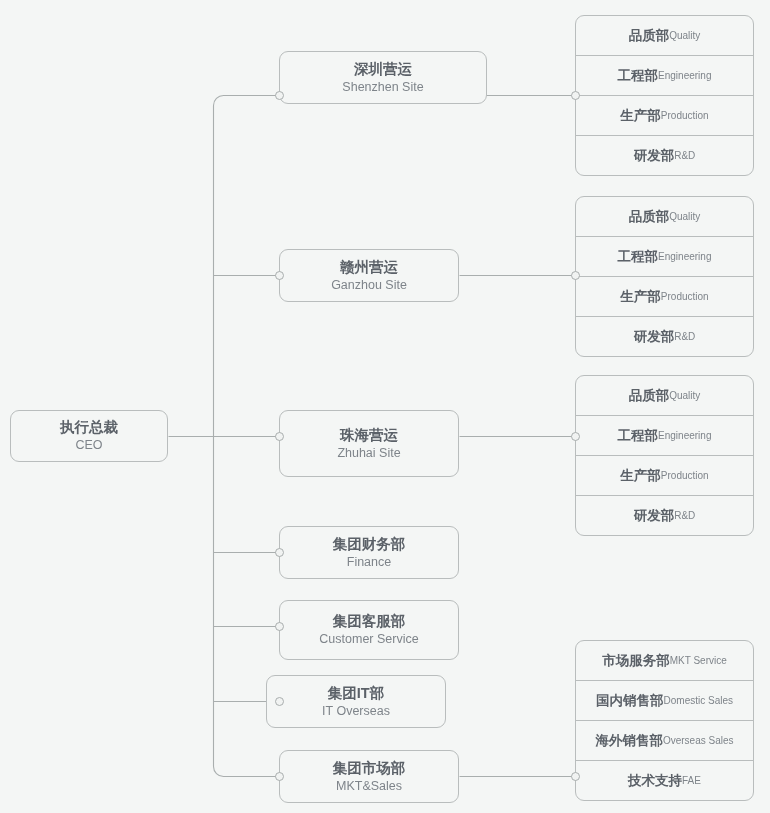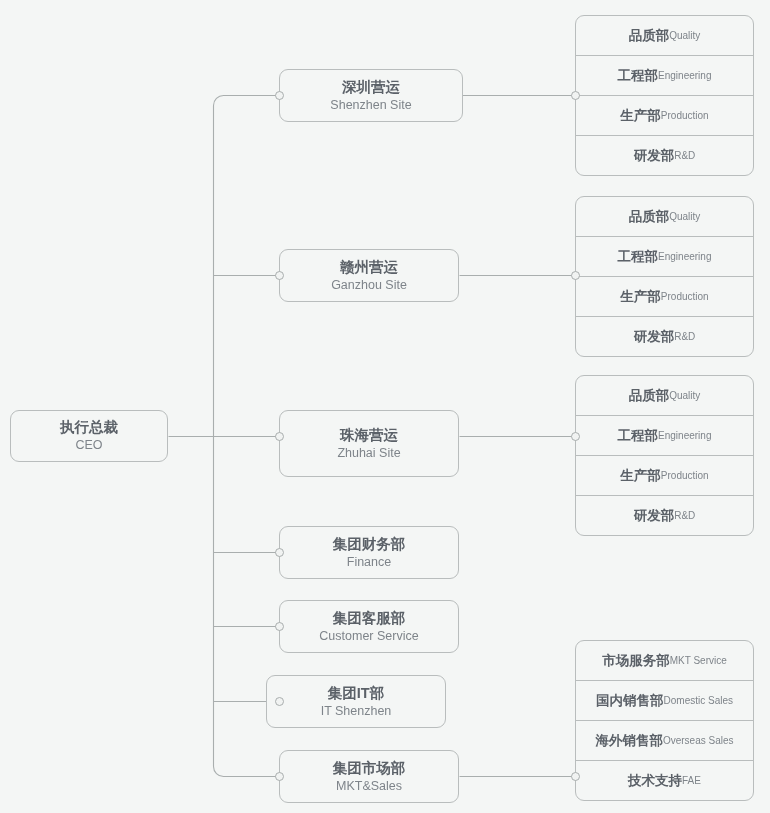--- a/index.html
+++ b/index.html
@@ -114,48 +114,48 @@
       <path d="M459.5 436.5 H575.5"></path>
       <path d="M459.5 776.5 H575.5"></path>
     </g>
   </svg>
 
   <div class="node" style="left:10px; top:410px; width:158px; height:52px;">
     <div class="cn">执行总裁</div>
     <div class="en">CEO</div>
   </div>
 
-  <div class="node" style="left:279px; top:69px; width:184px; height:53px;">
+  <div class="node" style="left:279px; top:51px; width:208px; height:53px;">
     <div class="cn">深圳营运</div>
     <div class="en">Shenzhen Site</div>
   </div>
 
   <div class="node" style="left:279px; top:249px; width:180px; height:53px;">
     <div class="cn">赣州营运</div>
     <div class="en">Ganzhou Site</div>
   </div>
 
   <div class="node" style="left:279px; top:410px; width:180px; height:67px;">
     <div class="cn">珠海营运</div>
     <div class="en">Zhuhai Site</div>
   </div>
 
   <div class="node" style="left:279px; top:526px; width:180px; height:53px;">
     <div class="cn">集团财务部</div>
     <div class="en">Finance</div>
   </div>
 
-  <div class="node" style="left:279px; top:600px; width:180px; height:53px;">
+  <div class="node" style="left:279px; top:600px; width:180px; height:60px;">
     <div class="cn">集团客服部</div>
     <div class="en">Customer Service</div>
   </div>
 
   <div class="node" style="left:266px; top:675px; width:180px; height:53px;">
     <div class="cn">集团IT部</div>
-    <div class="en">IT Shenzhen</div>
+    <div class="en">IT Overseas</div>
   </div>
 
   <div class="node" style="left:279px; top:750px; width:180px; height:53px;">
     <div class="cn">集团市场部</div>
     <div class="en">MKT&amp;Sales</div>
   </div>
 
   <div class="group" style="left:575px; top:15px; width:179px; height:161px;">
     <div class="row">
       <div class="cn">品质部</div>

